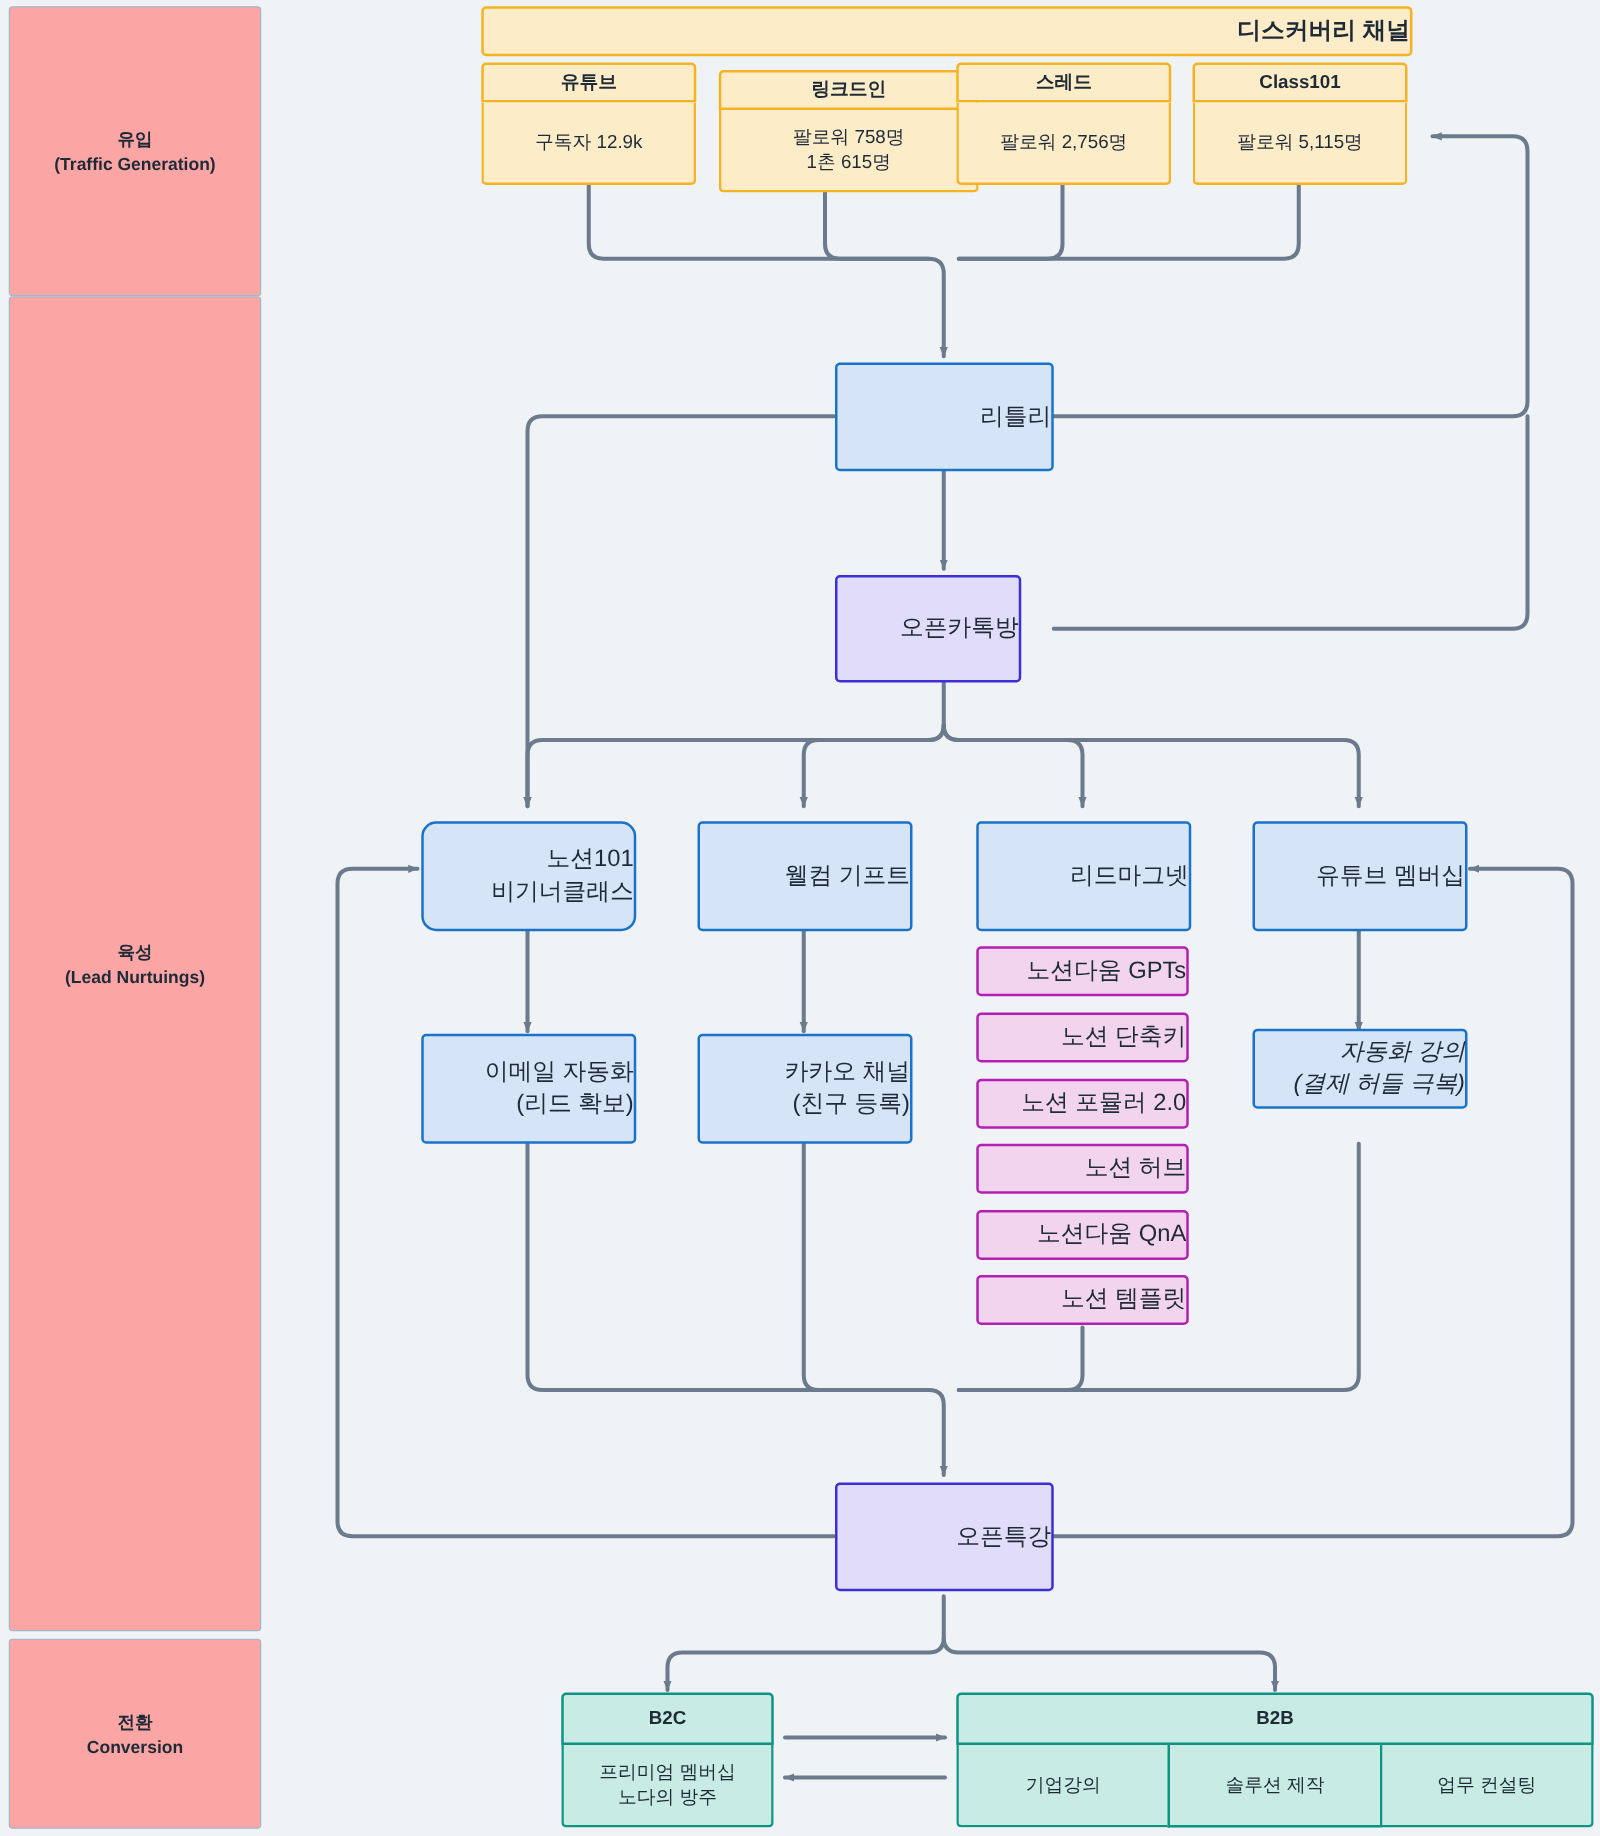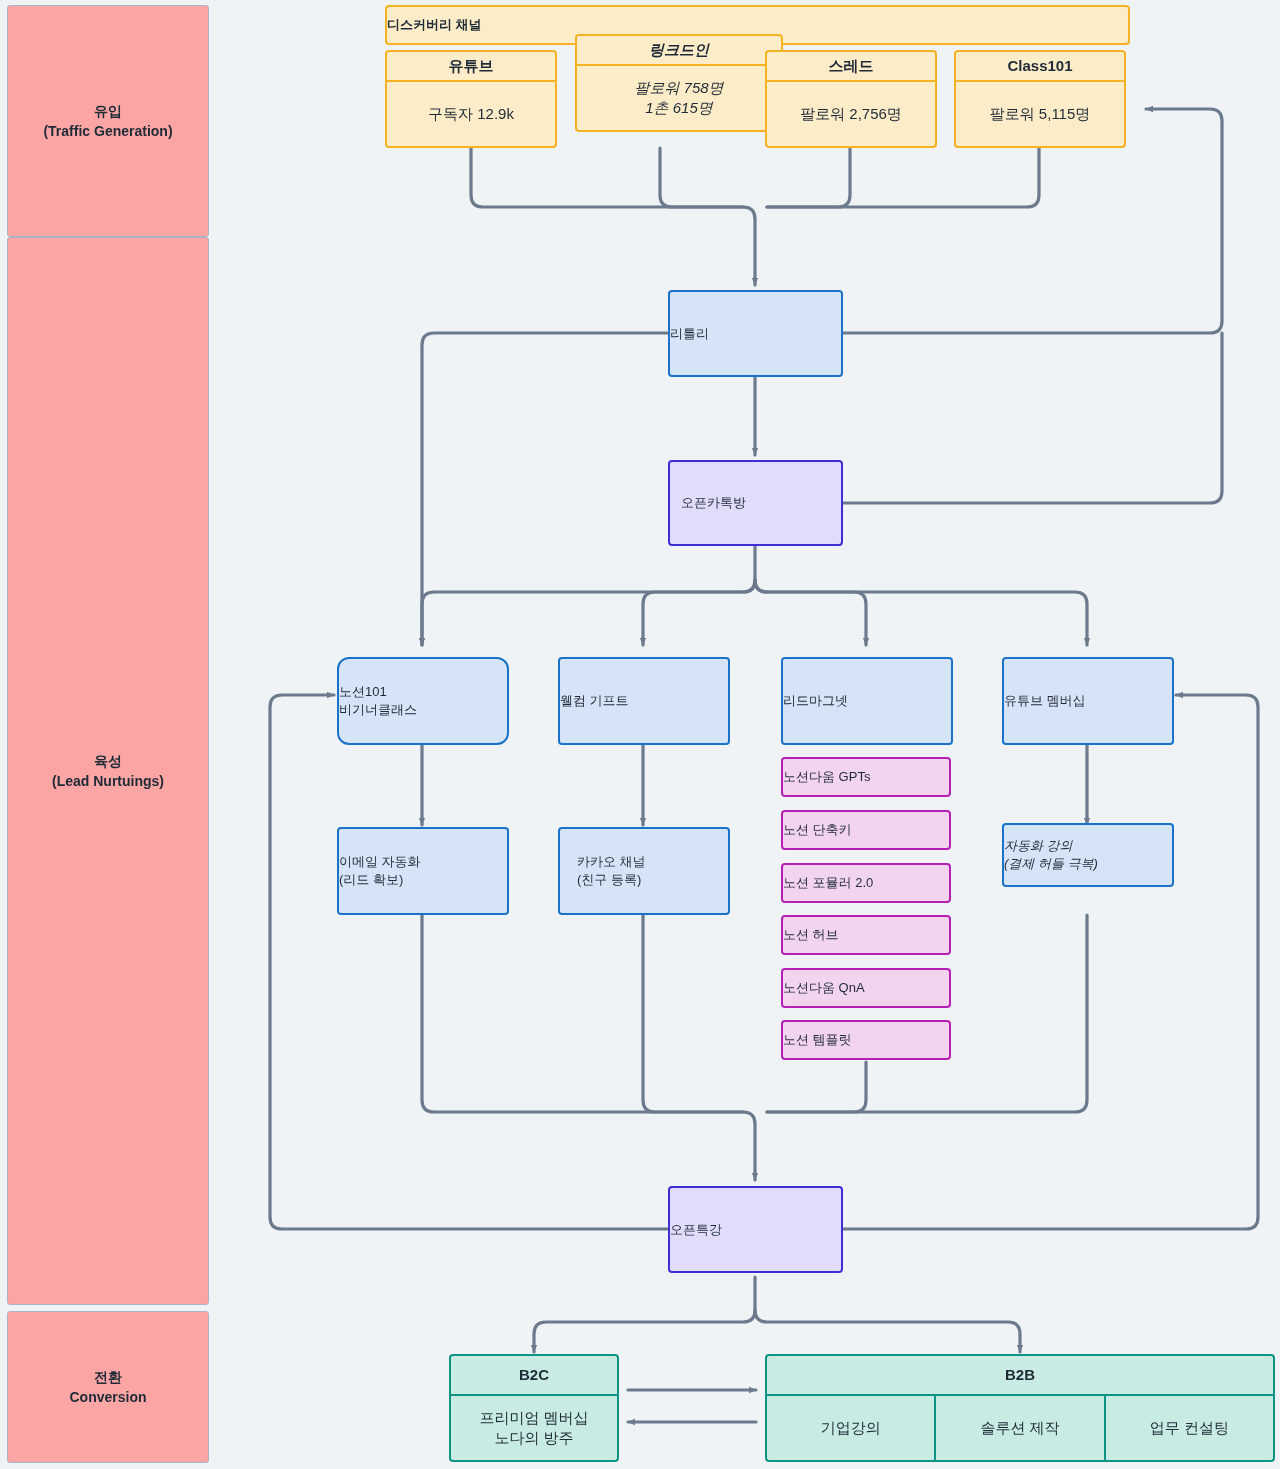--- a/index.html
+++ b/index.html
@@ -24,26 +24,26 @@
     top: 0;
     width: 1280px;
     height: 1469px;
     pointer-events: none;
   }
   .node {
     position: absolute;
     box-sizing: border-box;
     display: flex;
     flex-direction: column;
-    align-items: flex-start;
+    align-items: flex-end;
     justify-content: center;
     text-align: center;
     line-height: 1.35;
     border-radius: 4px;
-    font-size: 13px;
+    font-size: 19px;
   }
   .node .ln { display: block; white-space: nowrap; }
 
   
   .lane {
     position: absolute;
     box-sizing: border-box;
     background: #fca5a5;
     border: 1px solid #a8b5c6;
     border-radius: 3px;
@@ -192,21 +192,21 @@
 
   <div class="stack" style="left:385px; top:50px; width:172px; height:98px;">
     <div class="hdr yellow" style="height:32px; border-radius:4px 4px 0 0;">
       <span class="ln">유튜브</span>
     </div>
     <div class="bdy yellow" style="flex:1; border-top:none; border-radius:0 0 4px 4px;">
       <span class="ln">구독자 12.9k</span>
     </div>
   </div>
 
-  <div class="stack" style="left:575px; top:34px; width:208px; height:98px;font-style:italic;">
+  <div class="stack" style="left:575px; top:56px; width:208px; height:98px;">
     <div class="hdr yellow" style="height:32px; border-radius:4px 4px 0 0;">
       <span class="ln">링크드인</span>
     </div>
     <div class="bdy yellow" style="flex:1; border-top:none; border-radius:0 0 4px 4px;">
       <span class="ln">팔로워 758명</span>
       <span class="ln">1촌 615명</span>
     </div>
   </div>
 
   <div class="stack" style="left:765px; top:50px; width:172px; height:98px;">
@@ -224,21 +224,21 @@
     </div>
     <div class="bdy yellow" style="flex:1; border-top:none; border-radius:0 0 4px 4px;">
       <span class="ln">팔로워 5,115명</span>
     </div>
   </div>
 
   <div class="node blue" style="left:668px; top:290px; width:175px; height:87px;">
     <span class="ln">리틀리</span>
   </div>
 
-  <div class="node purple" style="left:668px; top:460px; width:175px; height:86px;padding-left:11px;">
+  <div class="node purple" style="left:668px; top:460px; width:149px; height:86px;padding-left:11px;">
     <span class="ln">오픈카톡방</span>
   </div>
 
   <div class="node blue" style="left:337px; top:657px; width:172px; height:88px;border-radius:12px;">
     <span class="ln">노션101</span>
     <span class="ln">비기너클래스</span>
   </div>
   <div class="node blue" style="left:337px; top:827px; width:172px; height:88px;">
     <span class="ln">이메일 자동화</span>
     <span class="ln">(리드 확보)</span>

